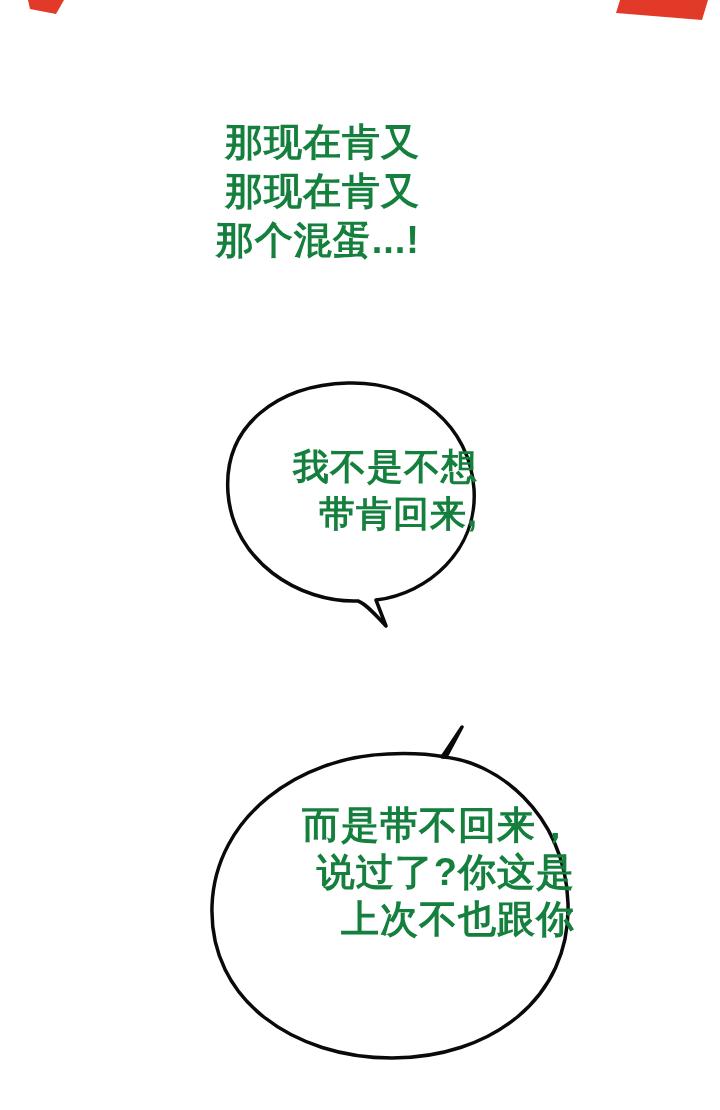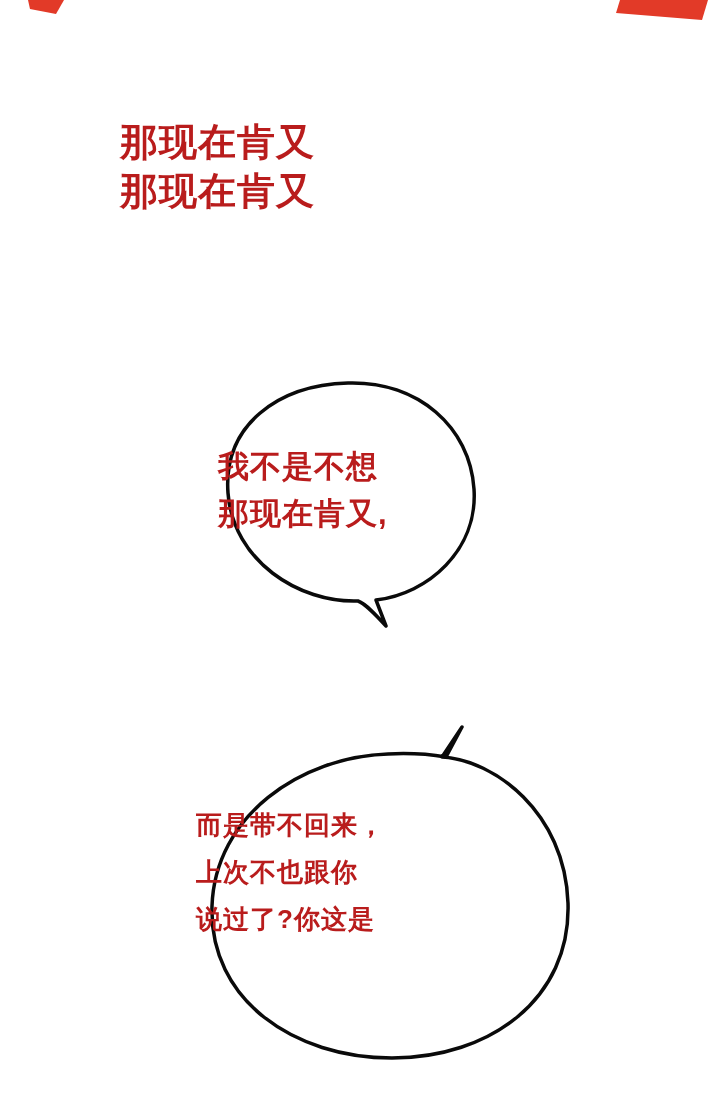--- a/index.html
+++ b/index.html
@@ -17,44 +17,44 @@
   }
   .art-layer {
     position: absolute;
     left: 0;
     top: 0;
     width: 720px;
     height: 1110px;
   }
   .text-block {
     position: absolute;
-    text-align: left;
-    color: #b91c1c;
+    text-align: right;
+    color: #15803d;
     font-weight: 700;
     letter-spacing: 1px;
   }
   .narration {
     left: 120px;
     top: 118px;
     width: 300px;
     font-size: 38px;
     line-height: 49px;
   }
   .bubble1-text {
     left: 218px;
     top: 443px;
     width: 260px;
-    font-size: 31px;
+    font-size: 36px;
     line-height: 47px;
   }
   .bubble2-text {
-    left: 196px;
+    left: 210px;
     top: 802px;
     width: 365px;
-    font-size: 26px;
+    font-size: 38px;
     line-height: 47px;
   }
   .line {
     display: block;
     white-space: nowrap;
   }
 </style>
 </head>
 <body>
 
@@ -79,26 +79,27 @@
              C 490 1058, 571 999, 568 903
              C 565 812, 494 760, 442 757
              L 462 727
              L 446 757
              C 428 754, 408 753, 388 754 Z" fill="#ffffff" stroke="#0a0a0a" stroke-width="3.5" stroke-linejoin="round" stroke-linecap="round"></path>
   </svg>
 
   <div class="text-block narration">
     <span class="line">那现在肯又</span>
     <span class="line">那现在肯又</span>
+    <span class="line">那个混蛋...!</span>
   </div>
 
   <div class="text-block bubble1-text">
     <span class="line">我不是不想</span>
-    <span class="line">那现在肯又,</span>
+    <span class="line">带肯回来,</span>
   </div>
 
   <div class="text-block bubble2-text">
     <span class="line">而是带不回来，</span>
+    <span class="line">说过了?你这是</span>
     <span class="line">上次不也跟你</span>
-    <span class="line">说过了?你这是</span>
   </div>
 
 </div>
 
 </body></html>

